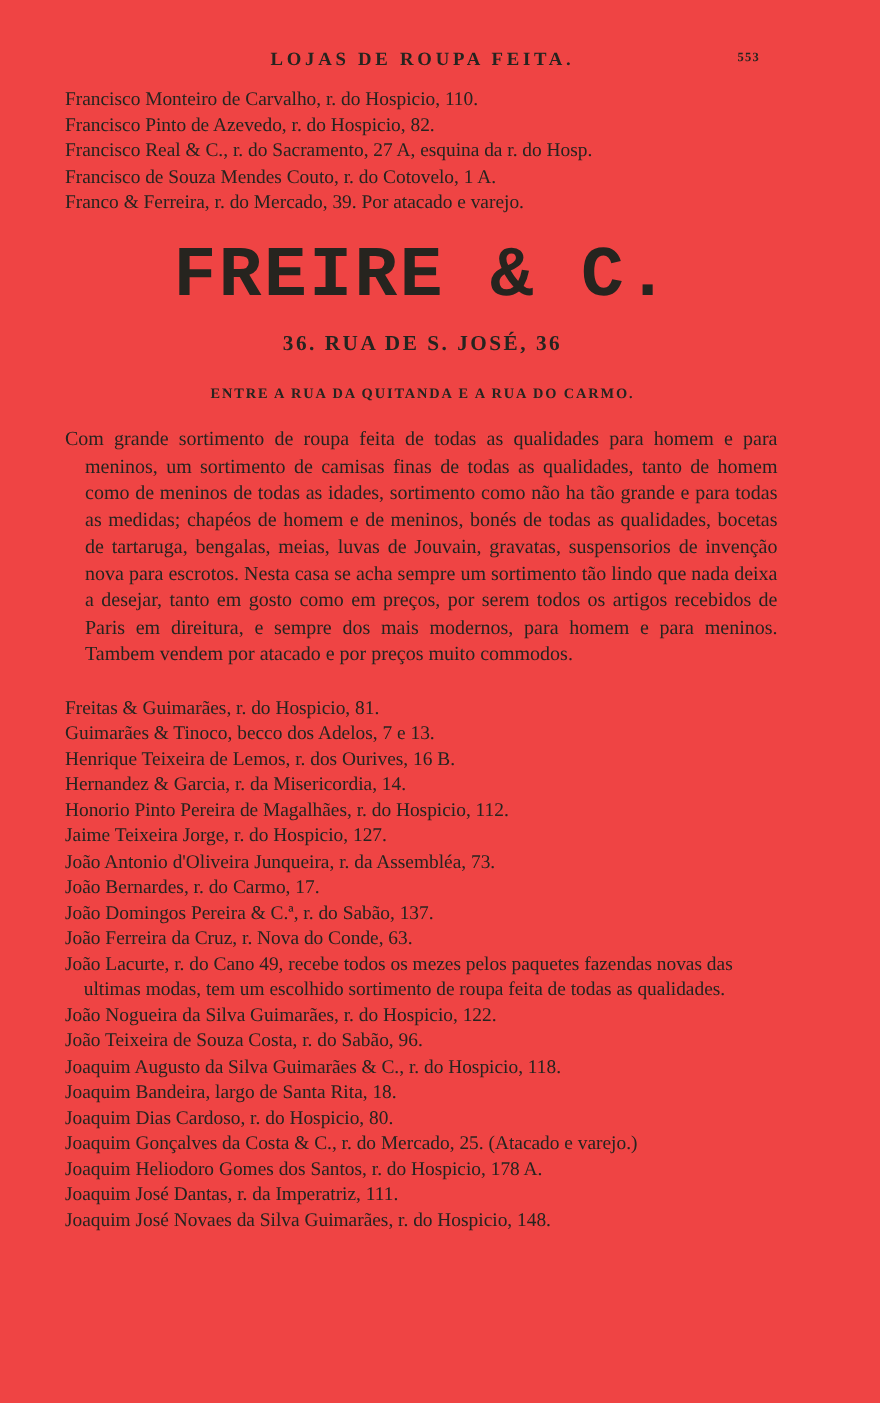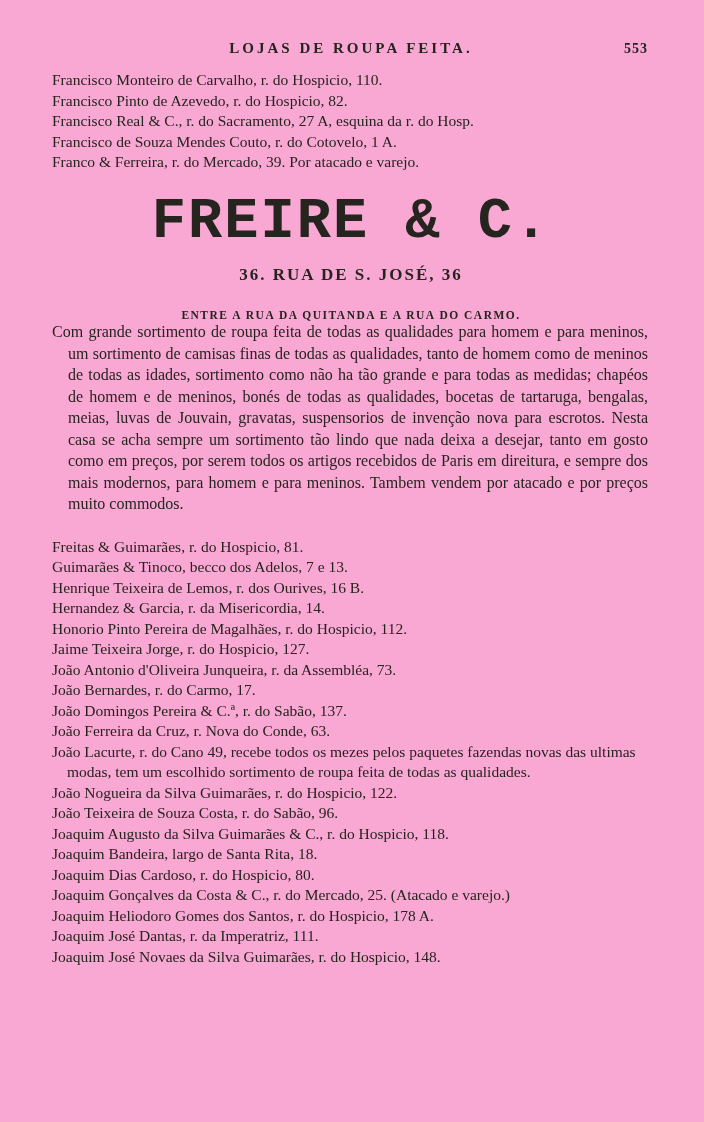--- a/index.html
+++ b/index.html
@@ -4,40 +4,40 @@
 <style>
   * { box-sizing: border-box; }
   html, body { margin: 0; padding: 0; }
   body {
     width: 704px; height: 1122px;
     font-family: "Liberation Serif", serif;
     background: #f0eeea;
   }
   .page {
     width: 704px; height: 1122px;
-    background: #f9a8d4;
+    background: #ef4444;
     color: #26241f;
-    padding: 40px 54px 0 52px;
+    padding: 40px 80px 0 52px;
     position: relative;
     overflow: hidden;
   }
   .running-head {
     position: relative;
     text-align: center;
     font-weight: bold;
     font-size: 15px;
     letter-spacing: 3px;
     margin-bottom: 13px;
     white-space: nowrap;
   }
   .page-number {
     position: absolute;
-    right: 2px; top: 1px;
+    right: 16px; top: 1px;
     letter-spacing: 1px;
-    font-size: 14px;
+    font-size: 10px;
   }
   .entries { list-style: none; margin: 0; padding: 0; }
   .entry {
     font-size: 15.5px;
     line-height: 20.5px;
     padding-left: 15px;
     text-indent: -15px;
   }
   .ad { text-align: center; margin-top: 18px; }
   .ad-title {
@@ -52,20 +52,21 @@
     font-weight: bold;
     font-size: 17px;
     letter-spacing: 2px;
     margin-bottom: 24px;
     font-family: Liberation Serif, serif;
   }
   .ad-note {
     font-weight: bold;
     font-size: 11.5px;
     letter-spacing: 1.5px;
+    margin-bottom: 20px;
   }
   .ad-body {
     margin: 0 2px 22px 0;
     font-size: 16px;
     line-height: 21.5px;
     text-align: justify;
     padding-left: 16px;
     text-indent: -16px;
   }
 </style>

